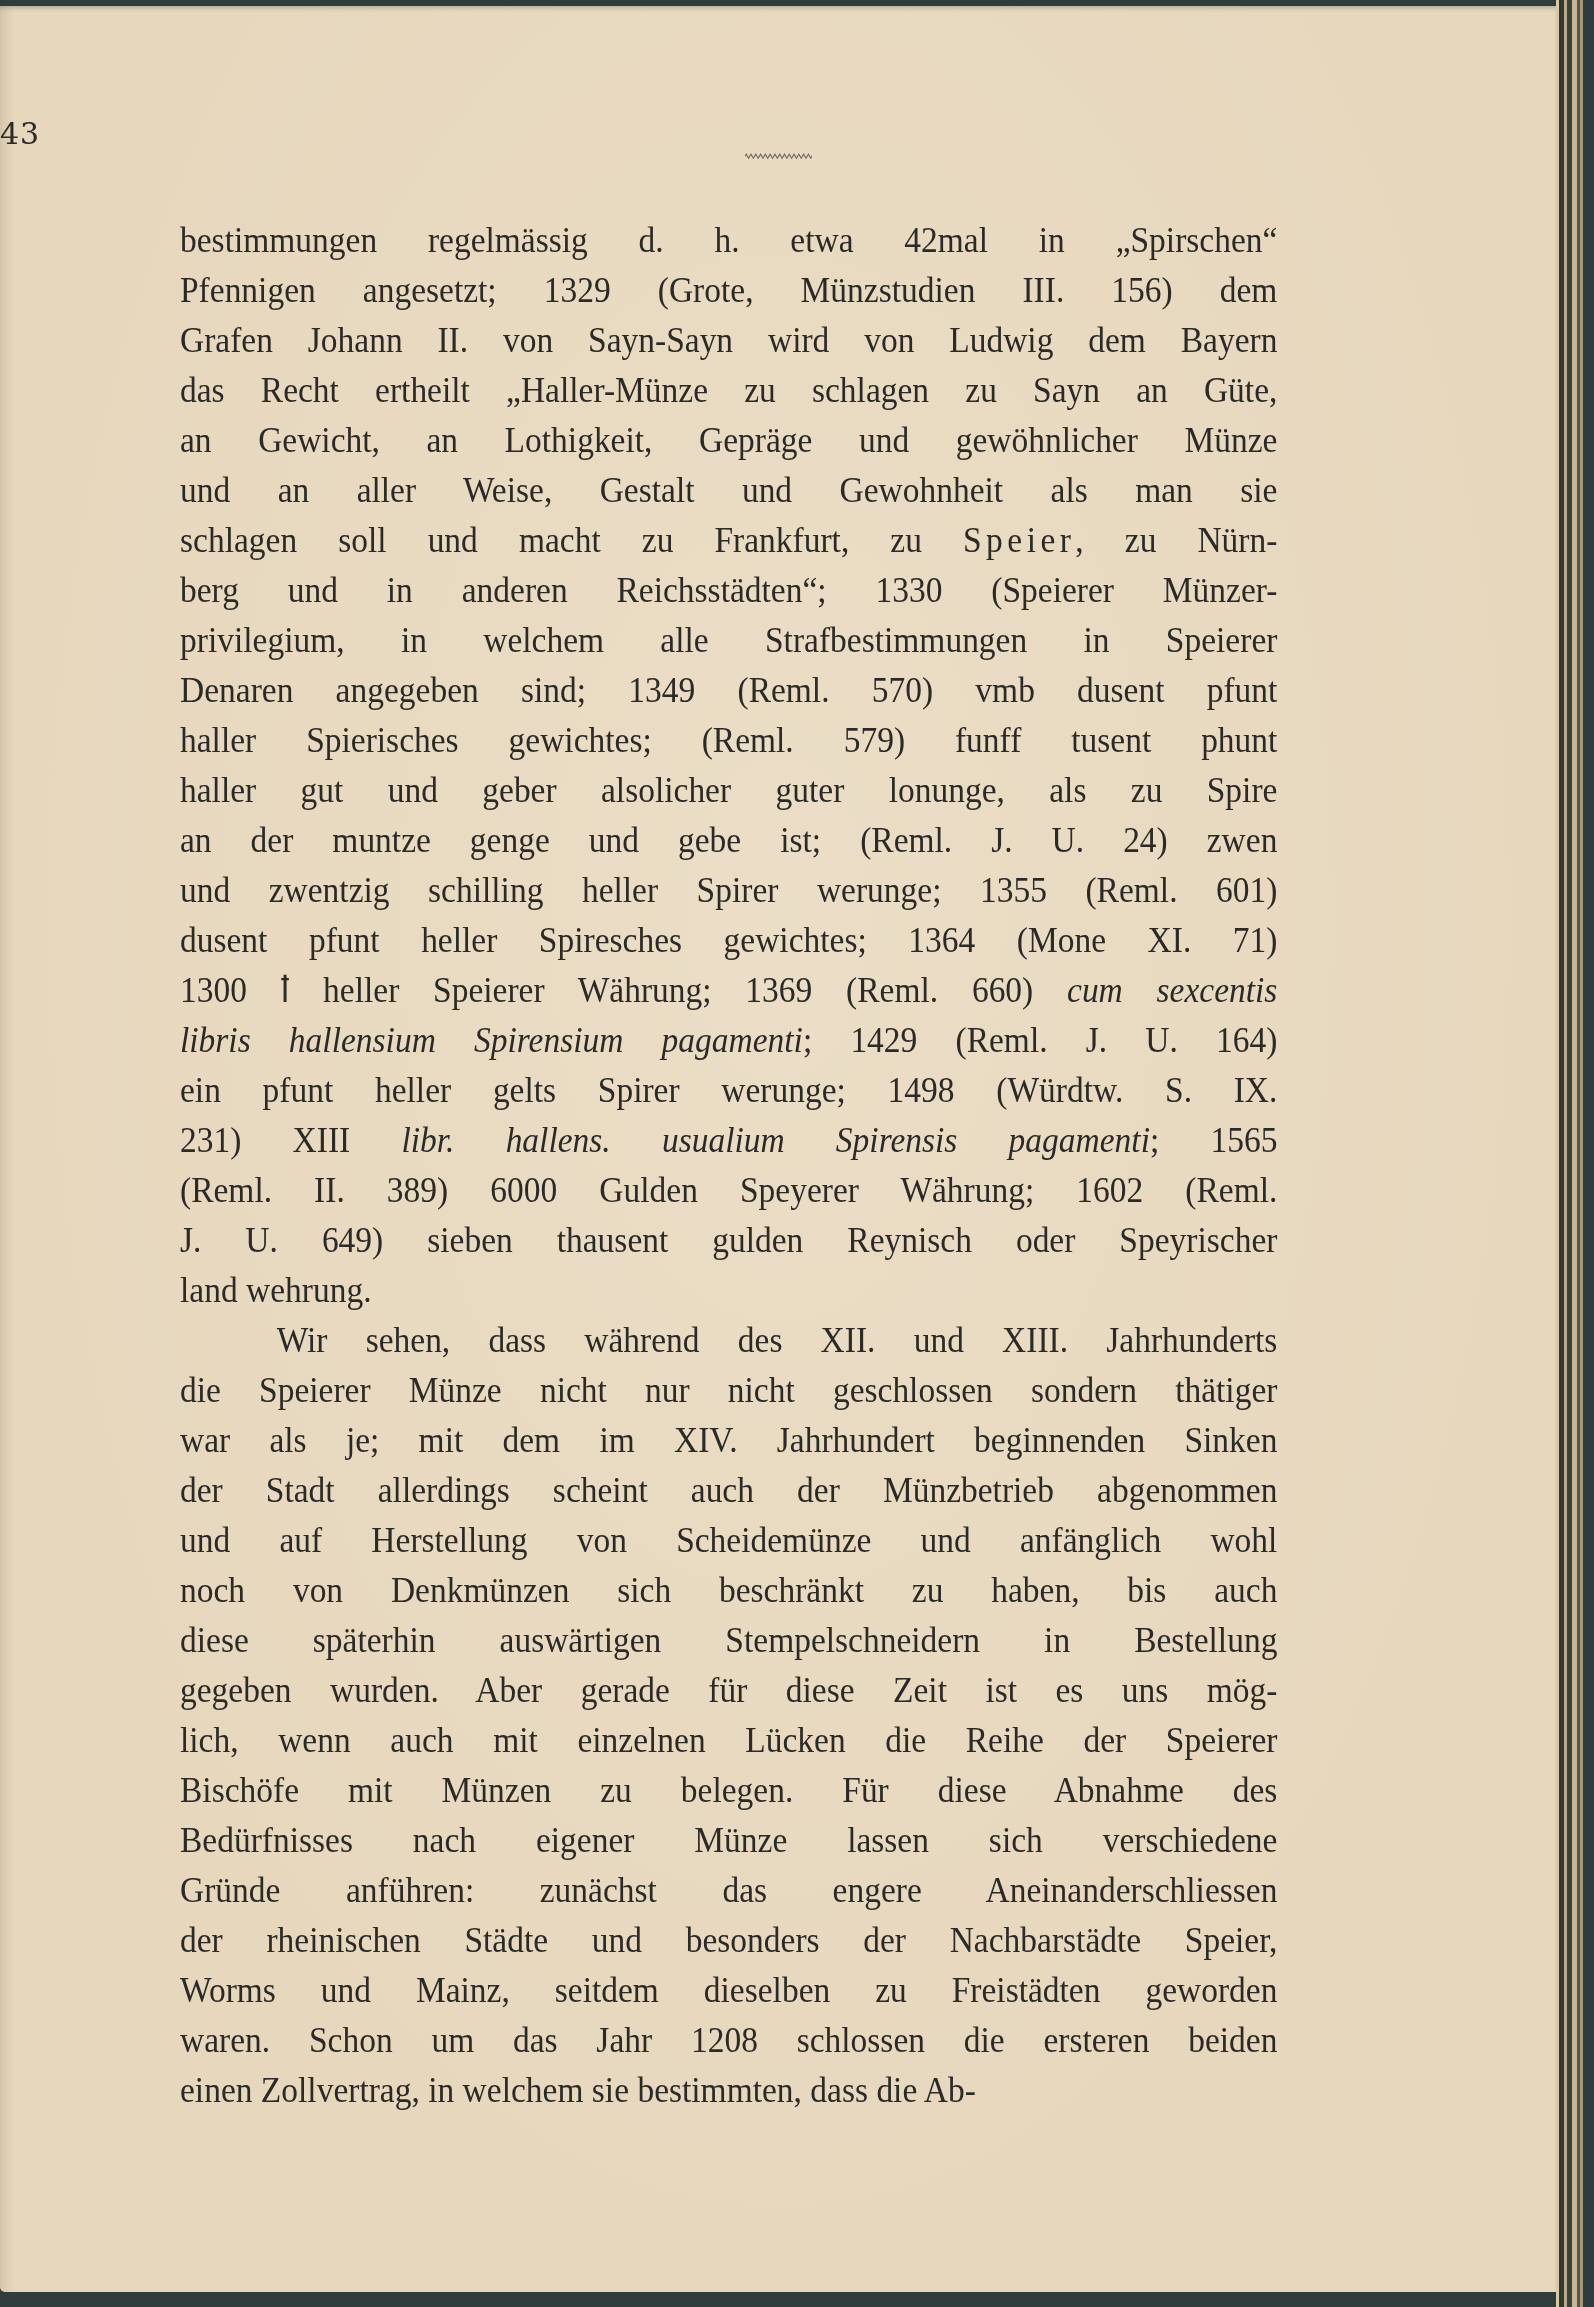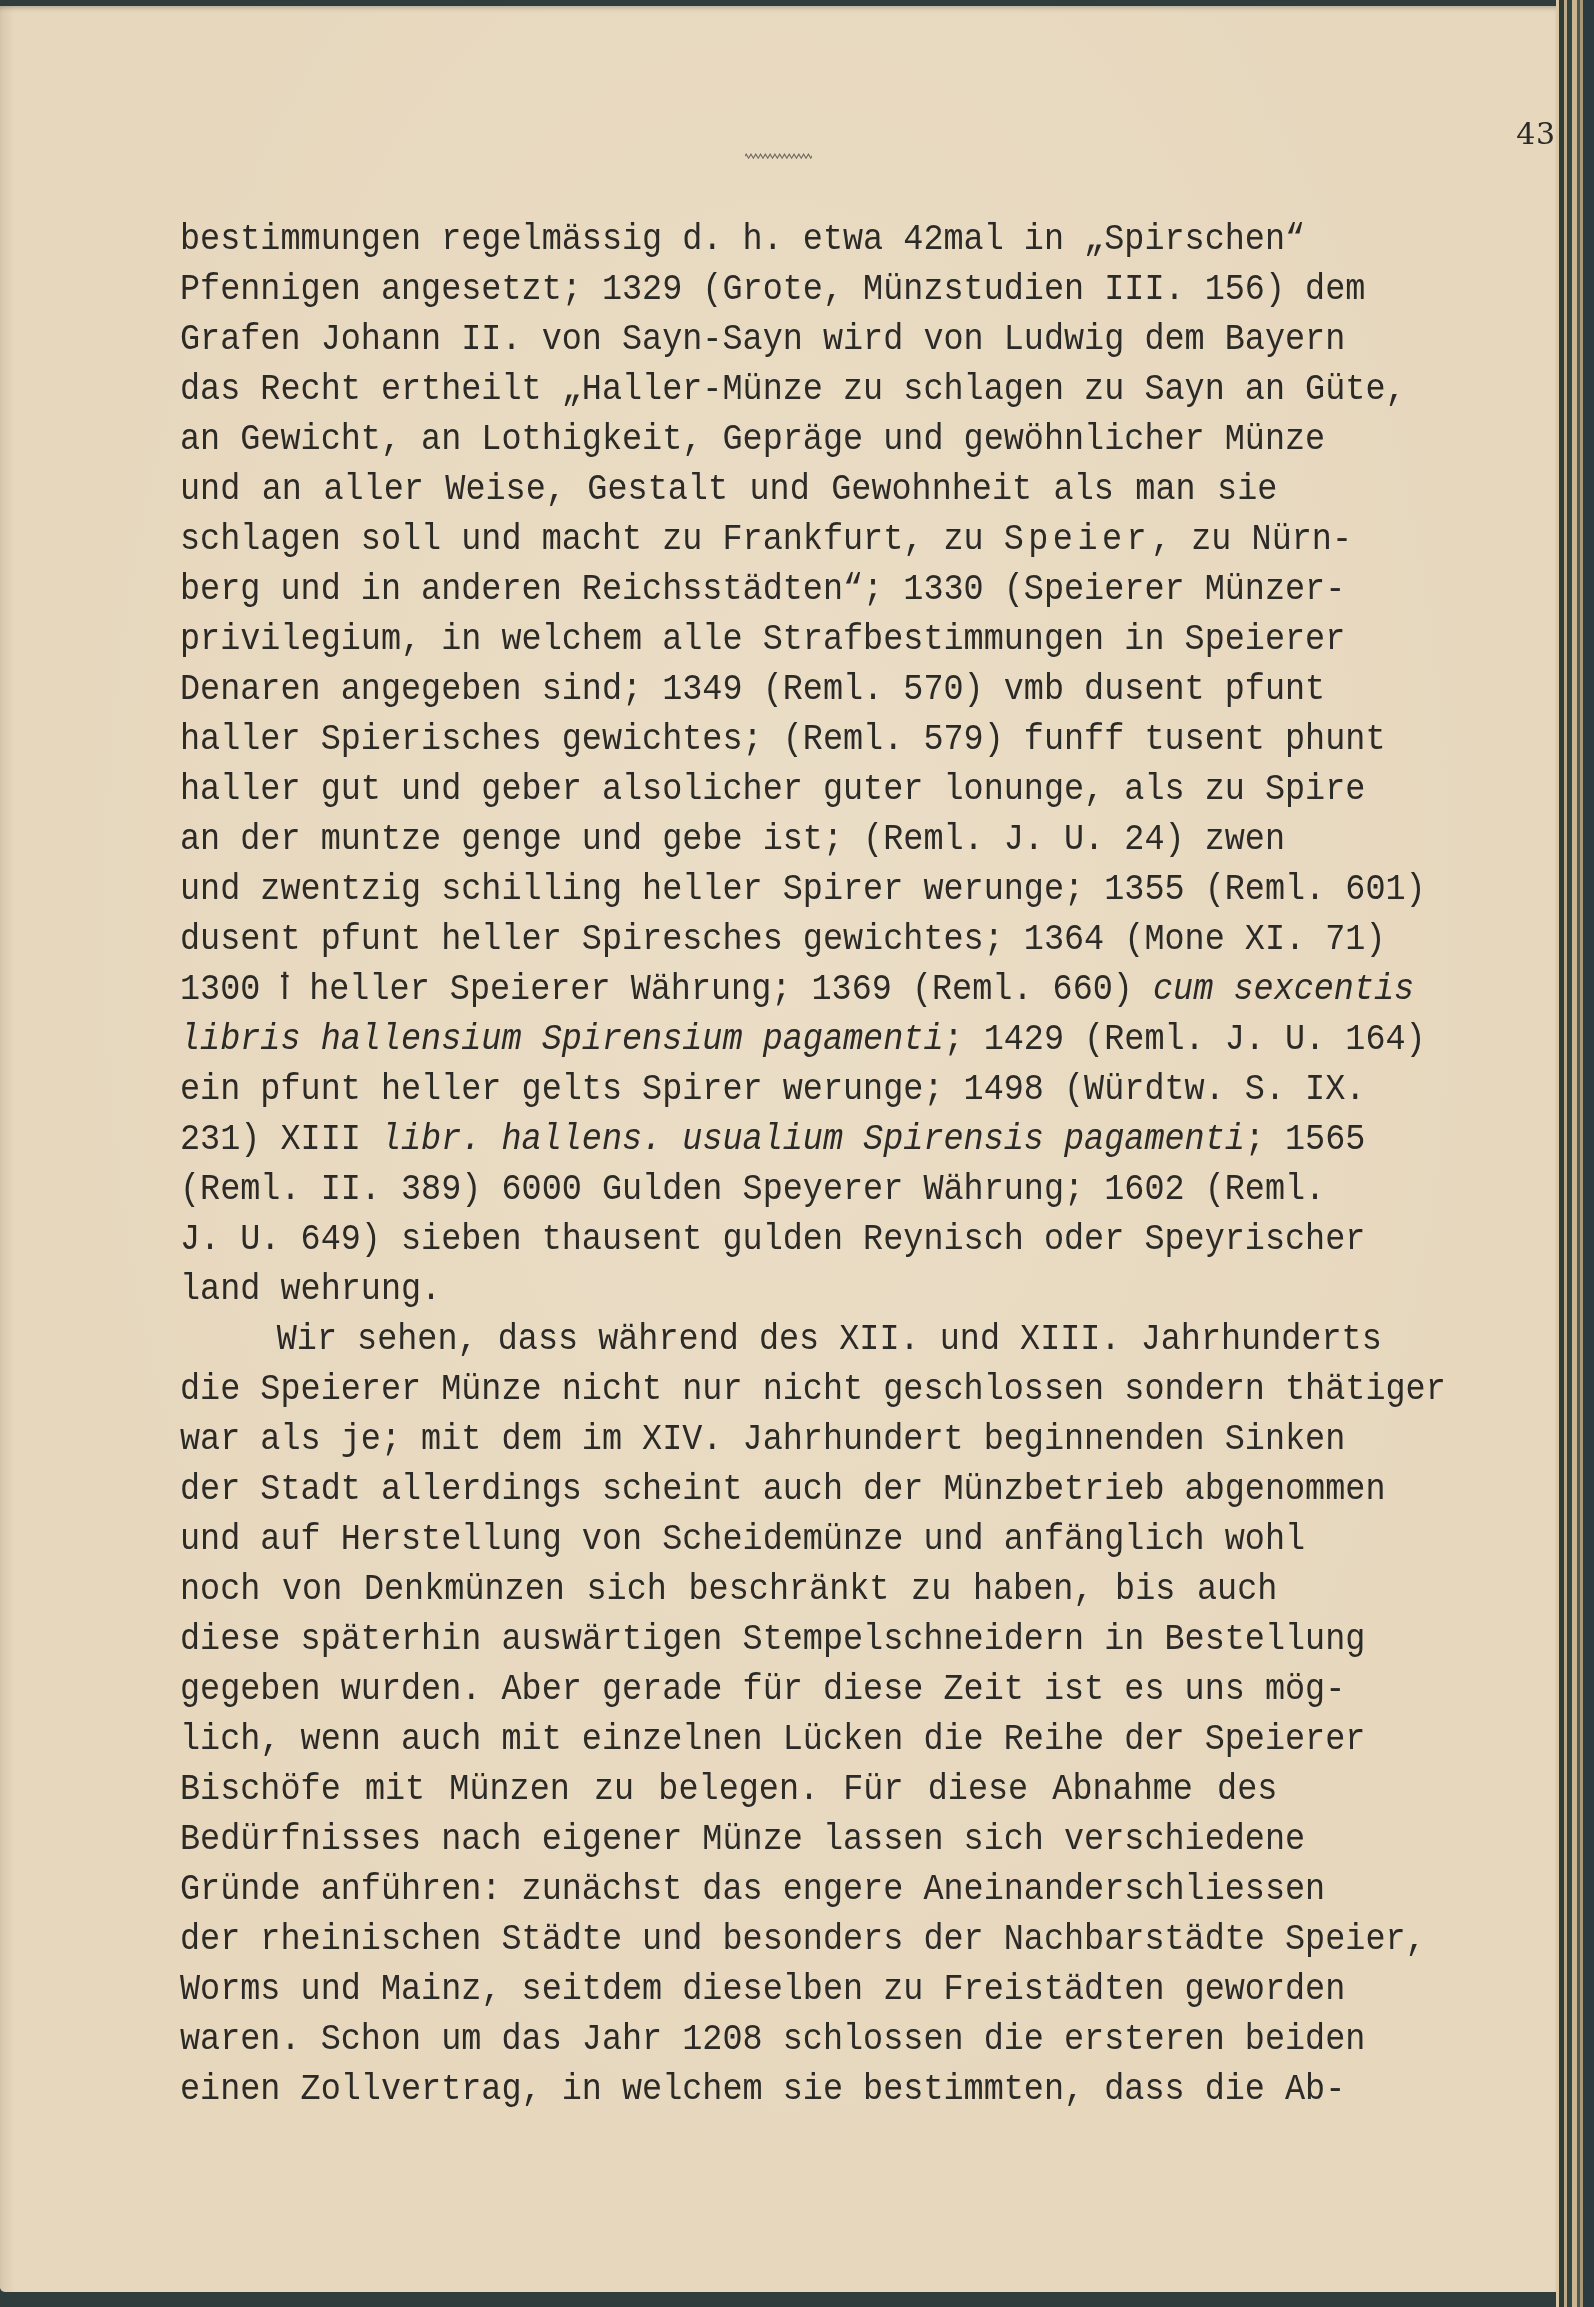--- a/index.html
+++ b/index.html
@@ -41,41 +41,41 @@
           #c9b493 16px, #c9b493 21px,
           #4a5a55 21px, #4a5a55 24px,
           #a89676 24px, #a89676 27px,
           #2c3b3f 27px, #2c3b3f 38px);
     }
     .header {
       position: absolute;
       top: 110px;
       left: 0;
       width: 1556px;
-      text-align: right;
+      text-align: left;
     }
     .page-number {
       font-family: "DejaVu Serif", serif;
       font-size: 30px;
       color: #2a2a28;
       letter-spacing: 0.8px;
       display: inline-block;
     }
     .ornament {
       display: block;
       margin: 1.6px auto 0;
       width: 67px;
       height: 6.4px;
     }
     .text-block {
       position: absolute;
       left: 180px;
       top: 209px;
       width: 1097px;
-      font-family: Liberation Mono, monospace;
+      font-family: Liberation Serif, serif;
       font-size: 36px;
       line-height: 50px;
       color: #2b2a26;
       text-align: justify;
     }
     .line {
       display: block;
       white-space: nowrap;
       text-align-last: justify;
       text-align: justify;

